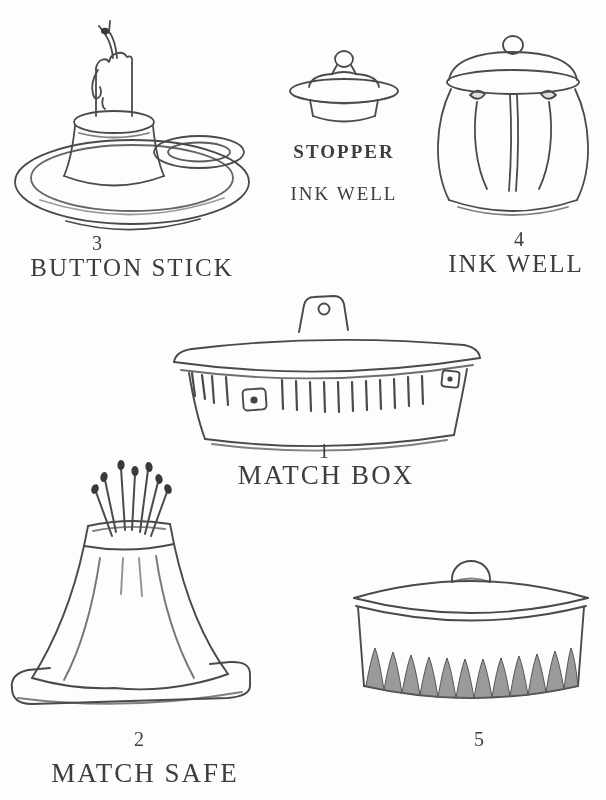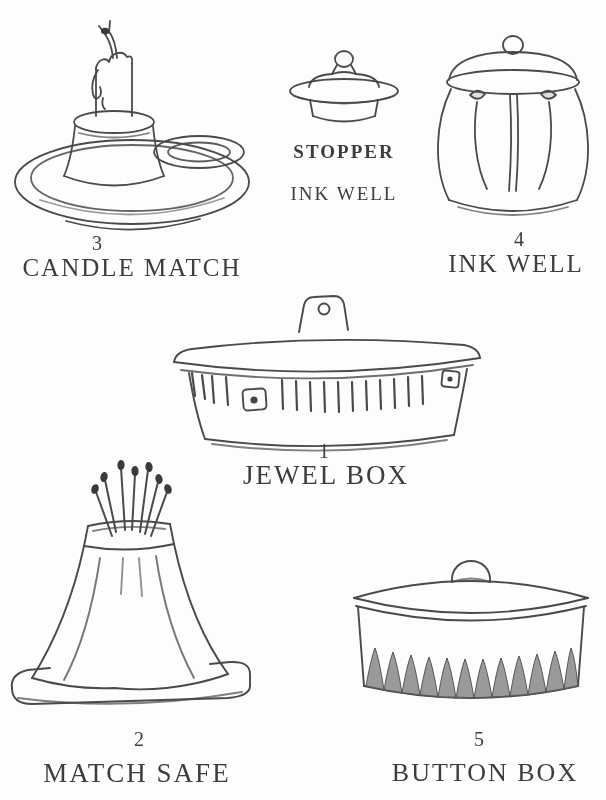--- a/index.html
+++ b/index.html
@@ -63,21 +63,21 @@
           <path d="M 107 52 C 106 42 103 34 99 28"></path>
           <path d="M 111 52 C 110 41 108 33 104 27"></path>
           <path d="M 100 29 L 93 20"></path>
           <path d="M 103 27 L 104 15"></path>
         </g>
       </g>
       <ellipse cx="99" cy="25" rx="4" ry="3.2" fill="#3a3a3a"></ellipse>
     </svg>
   </div>
   <div class="caption num" style="left:86px; top:232px; width:24px;">3</div>
-  <div class="caption lbl-md" style="left:12px; top:254px; width:240px;">CANDLE MATCH</div>
+  <div class="caption lbl-md" style="left:12px; top:254px; width:240px;">BUTTON STICK</div>
 
   <div class="fig" style="left:283px; top:44px;">
     <svg width="122" height="94" viewBox="0 0 122 94">
       <g fill="none" stroke="currentColor" stroke-width="1.8" stroke-linecap="round" stroke-linejoin="round">
         <g>
           <ellipse cx="61" cy="15" rx="9" ry="8"></ellipse>
           <path d="M 54 21 L 49 30"></path>
           <path d="M 68 21 L 73 30"></path>
           <path d="M 49 30 Q 61 26 73 30"></path>
         </g>
@@ -166,21 +166,21 @@
         <g>
           <rect x="95" y="97" width="23" height="21" rx="4" transform="rotate(-4 106 107)"></rect>
           <rect x="294" y="79" width="17" height="16" rx="3" transform="rotate(6 302 87)"></rect>
         </g>
       </g>
       <circle cx="106" cy="108" r="3.6" fill="#454545"></circle>
       <circle cx="302" cy="87" r="2.6" fill="#454545"></circle>
     </svg>
   </div>
   <div class="caption num" style="left:312px; top:440px; width:26px;">1</div>
-  <div class="caption lbl-lg" style="left:224px; top:460px; width:204px;">JEWEL BOX</div>
+  <div class="caption lbl-lg" style="left:224px; top:460px; width:204px;">MATCH BOX</div>
 
   <div class="fig" style="left:4px; top:456px;">
     <svg width="256" height="286" viewBox="0 0 256 286">
       <g fill="none" stroke="currentColor" stroke-width="1.9" stroke-linecap="round" stroke-linejoin="round">
         <g stroke-width="2">
           <path d="M 101 24 L 112 76"></path>
           <path d="M 92 36 L 108 80"></path>
           <path d="M 117 12 L 121 74"></path>
           <path d="M 131 18 L 128 74"></path>
           <path d="M 144 14 L 136 76"></path>
@@ -215,21 +215,21 @@
         <ellipse cx="91" cy="33" rx="3.6" ry="5" transform="rotate(20 91 33)"></ellipse>
         <ellipse cx="117" cy="9" rx="3.6" ry="5" transform="rotate(3 117 9)"></ellipse>
         <ellipse cx="131" cy="15" rx="3.6" ry="5" transform="rotate(-3 131 15)"></ellipse>
         <ellipse cx="145" cy="11" rx="3.6" ry="5" transform="rotate(-8 145 11)"></ellipse>
         <ellipse cx="155" cy="23" rx="3.6" ry="5" transform="rotate(-14 155 23)"></ellipse>
         <ellipse cx="164" cy="33" rx="3.6" ry="5" transform="rotate(-20 164 33)"></ellipse>
       </g>
     </svg>
   </div>
   <div class="caption num" style="left:126px; top:728px; width:28px;">2</div>
-  <div class="caption lbl-lg" style="left:26px; top:758px; width:222px;">MATCH SAFE</div>
+  <div class="caption lbl-lg" style="left:34px; top:758px; width:222px;">MATCH SAFE</div>
 
   <div class="fig" style="left:340px; top:534px;">
     <svg width="262" height="204" viewBox="0 0 262 204">
       <g fill="none" stroke="currentColor" stroke-width="1.9" stroke-linecap="round" stroke-linejoin="round">
         <g>
           <path d="M 112 48 C 110 20 152 20 150 48"></path>
           <path d="M 112 48 Q 131 41 150 48" stroke-opacity=".7"></path>
         </g>
         <g>
           <path d="M 14 64 Q 131 30 248 64"></path>
@@ -252,15 +252,14 @@
         <path d="M 134 164 Q 139 135 143 125 Q 147 135 152 163 Z"></path>
         <path d="M 152 163 Q 157 134 161 124 Q 165 134 170 162 Z"></path>
         <path d="M 170 162 Q 175 132 179 122 Q 183 132 188 161 Z"></path>
         <path d="M 188 161 Q 193 130 197 120 Q 201 130 206 158 Z"></path>
         <path d="M 206 158 Q 211 127 215 117 Q 219 127 224 155 Z"></path>
         <path d="M 224 155 Q 228 124 231 114 Q 235 124 238 152 Z"></path>
       </g>
     </svg>
   </div>
   <div class="caption num" style="left:466px; top:728px; width:28px;">5</div>
-  <div class="caption lbl-lg" style="left:370px; top:758px; width:230px; font-size:26px;">BUTTON BOX</div>
 
 </div>
 
 </body></html>

